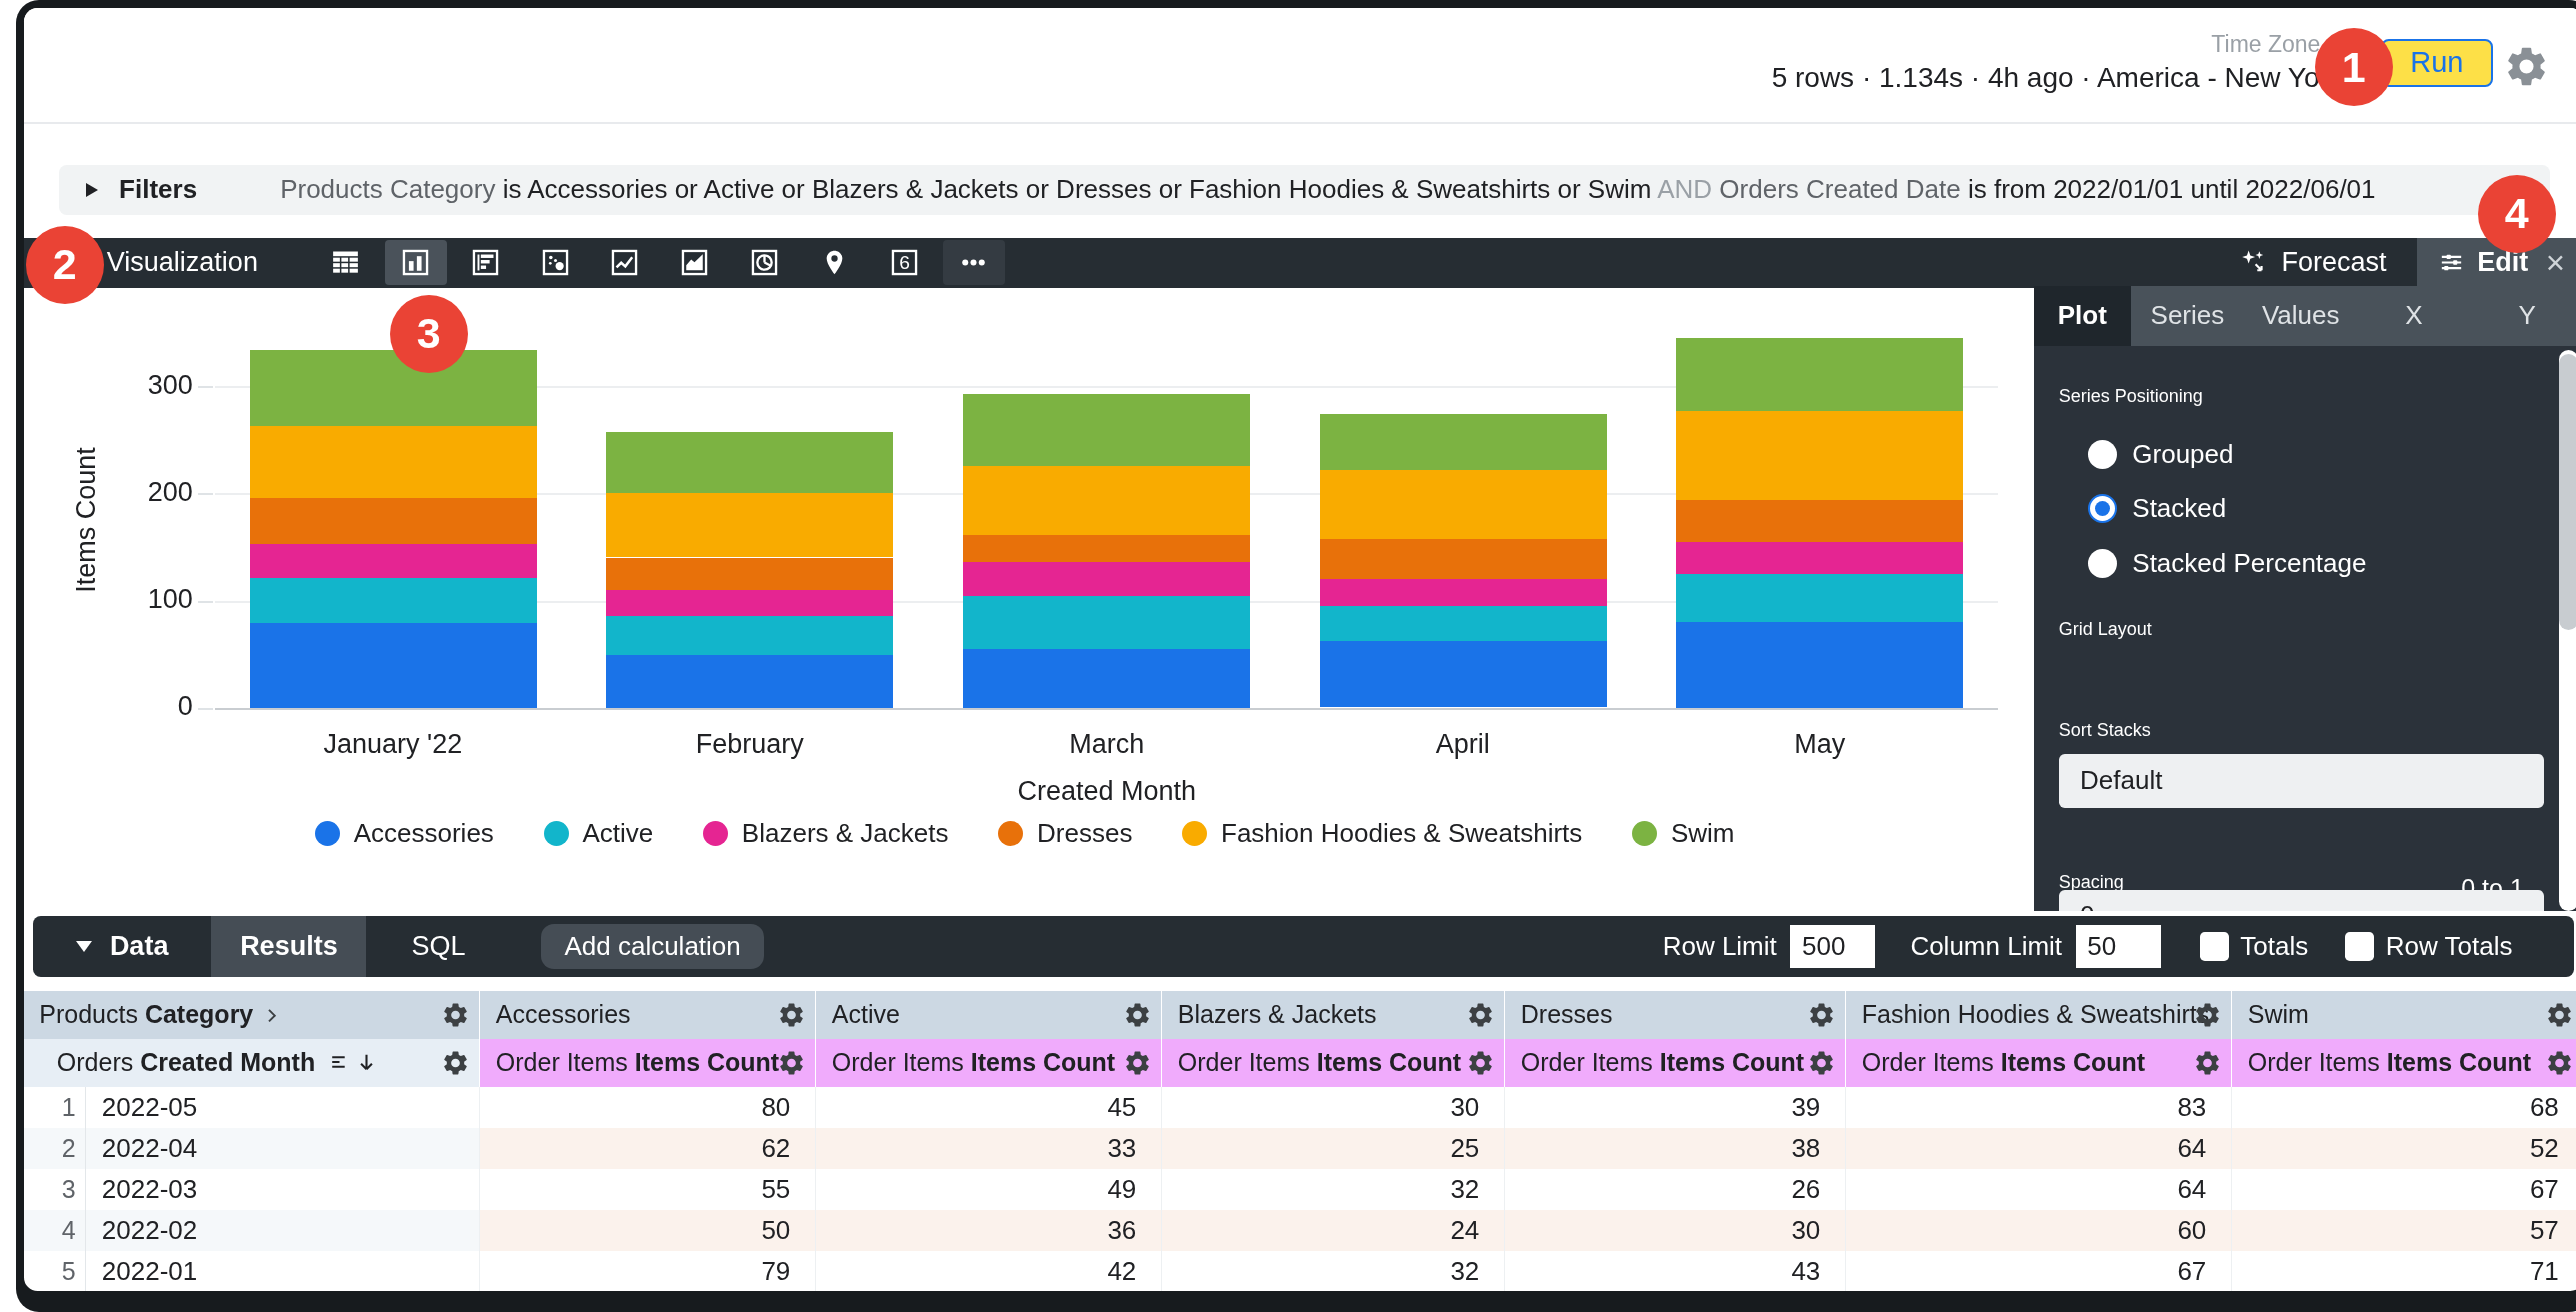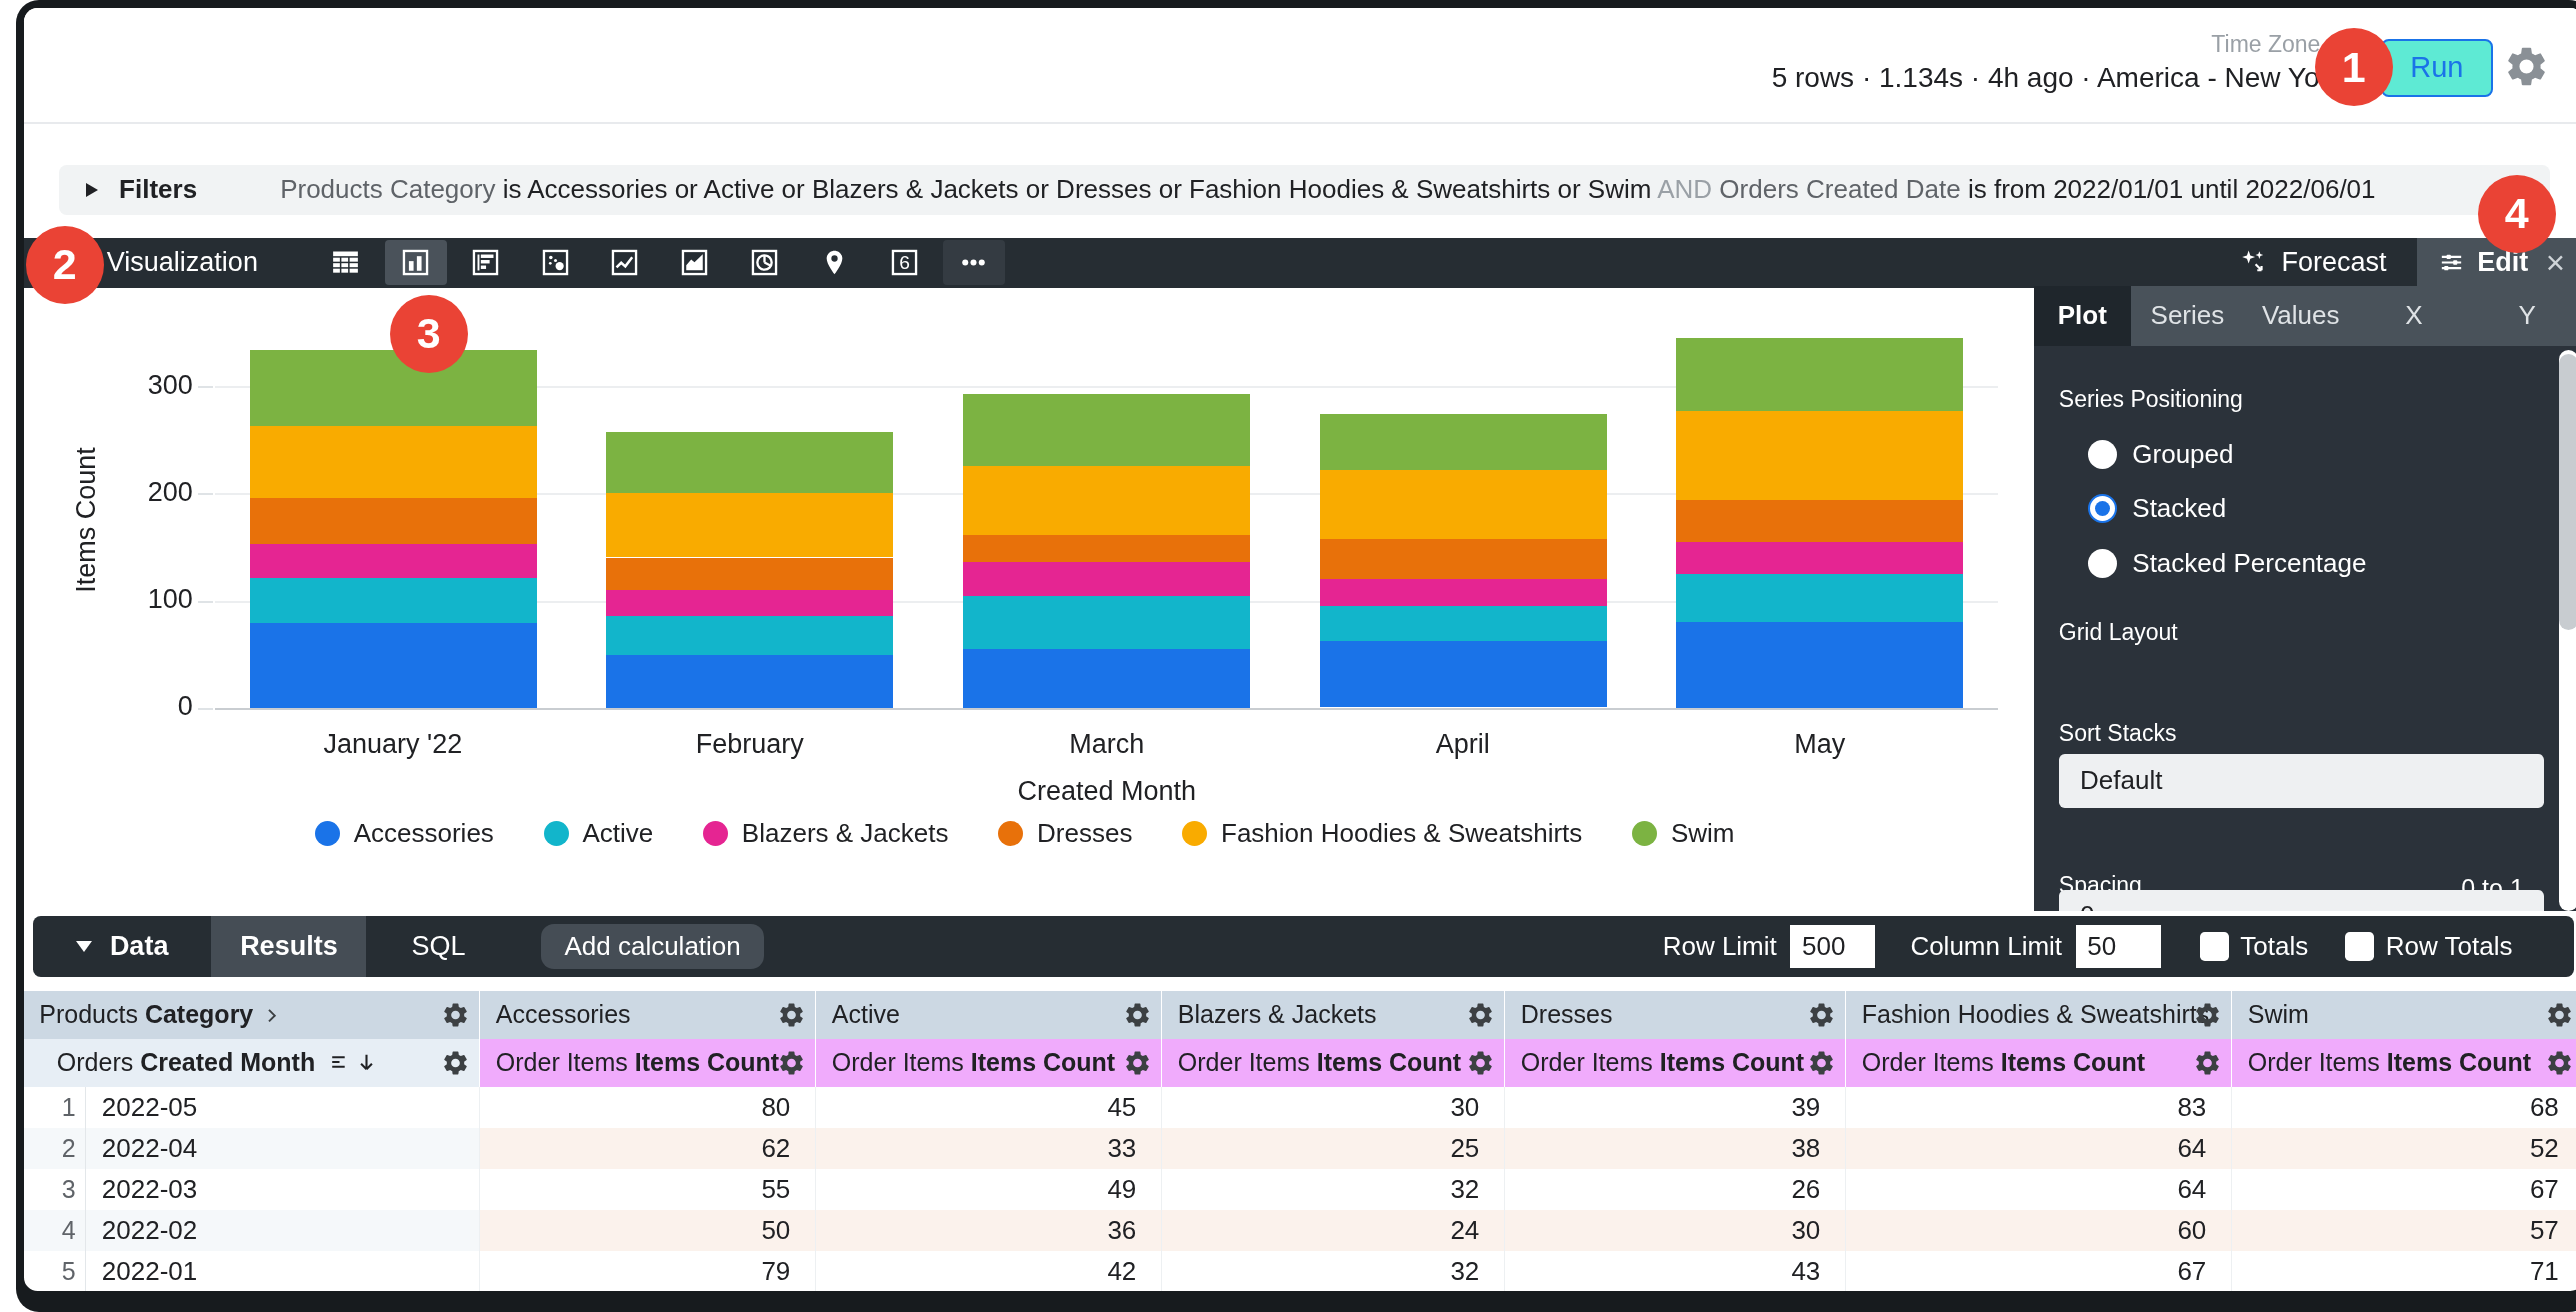--- a/index.html
+++ b/index.html
@@ -5,21 +5,21 @@
   html,body{margin:0;padding:0;background:#fff;font-family:"Liberation Sans","DejaVu Sans",sans-serif;}
   .frame{position:relative;width:2576px;height:1312px;background:#171b1e;border-radius:23px;overflow:hidden;margin-left:16px;}
   .canvas{position:absolute;left:7.8px;top:7.8px;width:2560px;height:1283px;background:#fff;border-radius:13.6px;overflow:hidden;}
 
   
   .topbar{position:absolute;left:0;top:0;width:2560px;height:116px;background:#fff;}
   .topbar-divider{position:absolute;left:0;top:114px;width:2560px;height:1.9px;background:#e8eaed;}
   .tz{position:absolute;right:241px;top:23px;font-size:23px;color:#9aa0a6;display:flex;align-items:center;gap:9.7px;}
   .chev-down{width:10.7px;height:10.7px;border-right:2.4px solid #9aa0a6;border-bottom:2.4px solid #9aa0a6;transform:rotate(45deg) translate(-1.9px,-1.9px);display:inline-block;}
   .status{position:absolute;right:241px;top:54px;font-size:28px;color:#202124;white-space:nowrap;}
-  .run-btn{position:absolute;left:2357px;top:31px;width:112px;height:58px;background:#5eead4;border:2.4px solid #1a73e8;border-radius:7.8px;color:#1a73e8;font-size:29px;font-weight:500;display:flex;align-items:center;justify-content:center;cursor:pointer;text-align:center;}
+  .run-btn{position:absolute;left:2357px;top:31px;width:112px;height:48px;background:#fde047;border:2.4px solid #1a73e8;border-radius:7.8px;color:#1a73e8;font-size:29px;font-weight:500;display:flex;align-items:center;justify-content:center;cursor:pointer;text-align:center;}
   .top-gear{position:absolute;left:2479px;top:35px;width:47px;height:47px;color:#8a9096;}
   .top-gear svg{width:47px;height:47px;}
 
   
   .badge{position:absolute;width:78px;height:78px;border-radius:50%;background:#ea4335;color:#fff;font-size:43px;font-weight:700;display:flex;align-items:center;justify-content:center;z-index:60;}
   .b1{left:2291px;top:20.4px;}
   .b2{left:1.9px;top:218px;}
   .b3{left:366px;top:287px;}
   .b4{left:2454px;top:167px;}
 
@@ -57,21 +57,21 @@
   .xlab{position:absolute;left:1083px;top:768px;transform:translateX(-50%);font-size:27px;color:#202124;}
   .legend{position:absolute;left:0;top:810px;width:2002px;display:flex;justify-content:center;align-items:center;gap:50px;}
   .leg-item{display:flex;align-items:center;gap:13.6px;font-size:26px;color:#202124;}
   .leg-dot{width:25px;height:25px;border-radius:50%;}
 
   
   .edit-panel{position:absolute;left:2010px;top:278px;width:550px;height:625px;background:#2b323a;overflow:hidden;}
   .edit-tabs{position:absolute;left:0;top:0;width:100%;height:60px;background:#49525a;display:flex;}
   .etab{height:60px;display:flex;align-items:center;justify-content:center;color:#dfe3e6;font-size:26px;flex:1;cursor:pointer;}
   .etab.active{background:#1f262c;color:#fff;font-weight:700;flex:0 0 97px;}
-  .sec-label{position:absolute;left:25px;color:#fff;font-size:23px;}
+  .sec-label{position:absolute;left:25px;color:#fff;font-size:18px;}
   .radio-row{position:absolute;left:54px;display:flex;align-items:center;gap:15.5px;color:#fff;font-size:26px;cursor:pointer;}
   .radio{box-sizing:border-box;width:29px;height:29px;border-radius:50%;background:#fff;display:inline-flex;align-items:center;justify-content:center;flex:0 0 29px;}
   .radio.sel{border:2.9px solid #1a73e8;}
   .radio.sel .radio-dot{width:15.5px;height:15.5px;border-radius:50%;background:#1a73e8;}
   .panel-select{position:absolute;left:25px;width:485px;height:54px;background:#eef0f2;border-radius:5.8px;color:#202124;font-size:26px;display:flex;align-items:center;padding-left:21.3px;box-sizing:border-box;cursor:pointer;}
   .hint{position:absolute;right:60px;color:#fff;font-size:25px;}
   .sp-input{position:absolute;left:25px;top:604px;width:485px;height:52px;background:#eef0f2;border:none;border-radius:5.8px;font-size:26px;padding-left:21.3px;color:#202124;font-family:inherit;box-sizing:border-box;}
   .panel-scroll{position:absolute;right:5.8px;top:64px;width:19.4px;height:561px;background:#fff;border-radius:9.7px;}
   .panel-thumb{position:absolute;left:0;top:3.9px;width:19.4px;height:276px;background:#c8ccd0;border-radius:9.7px;}
 

